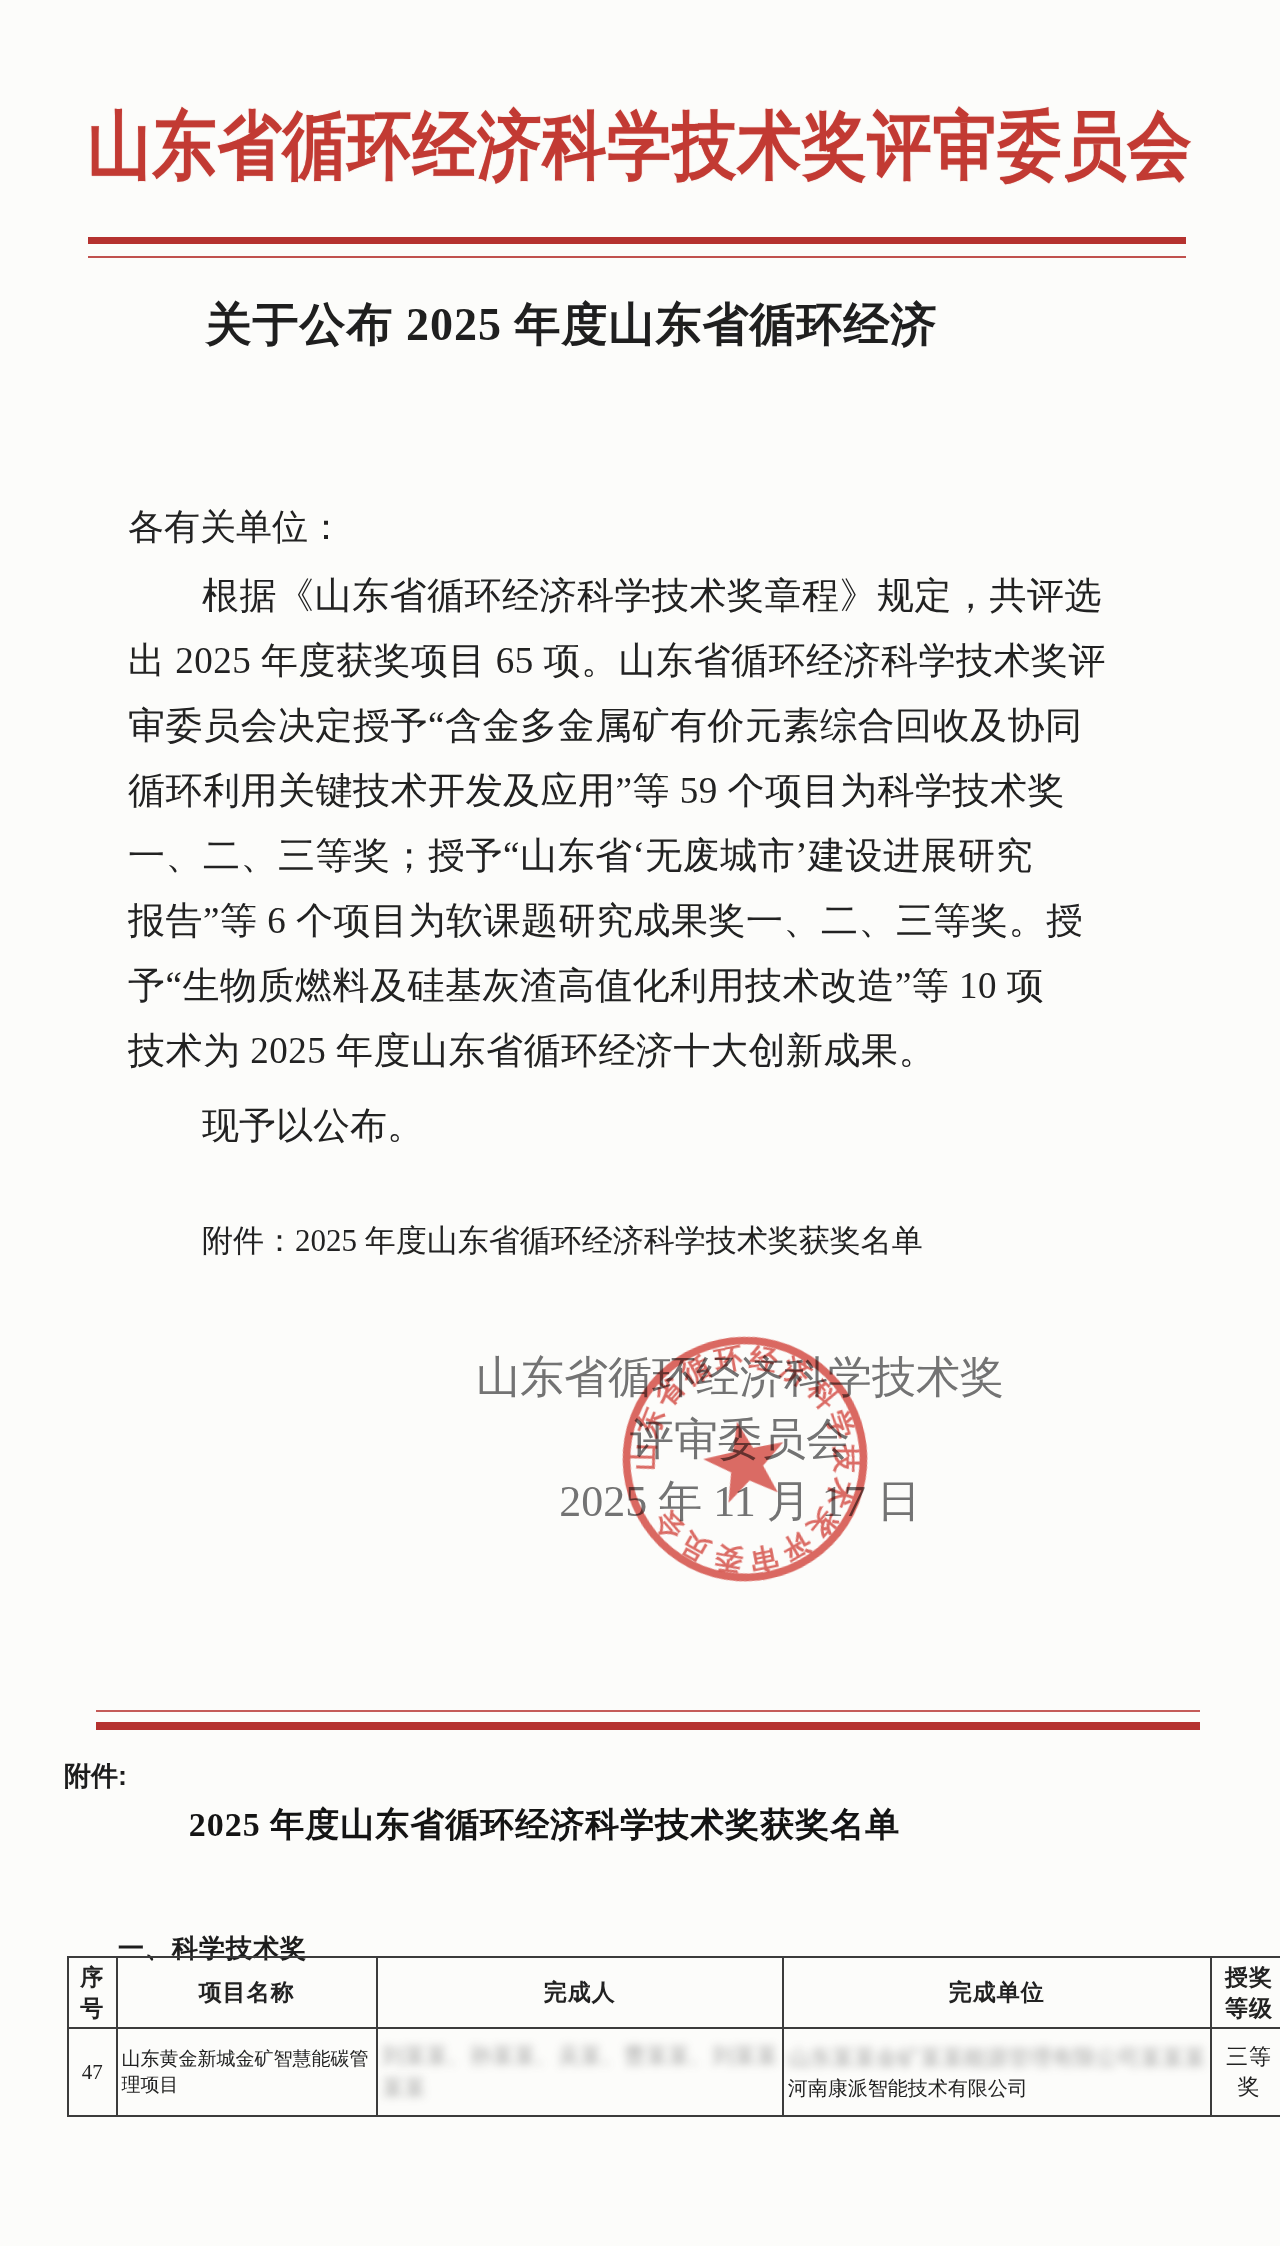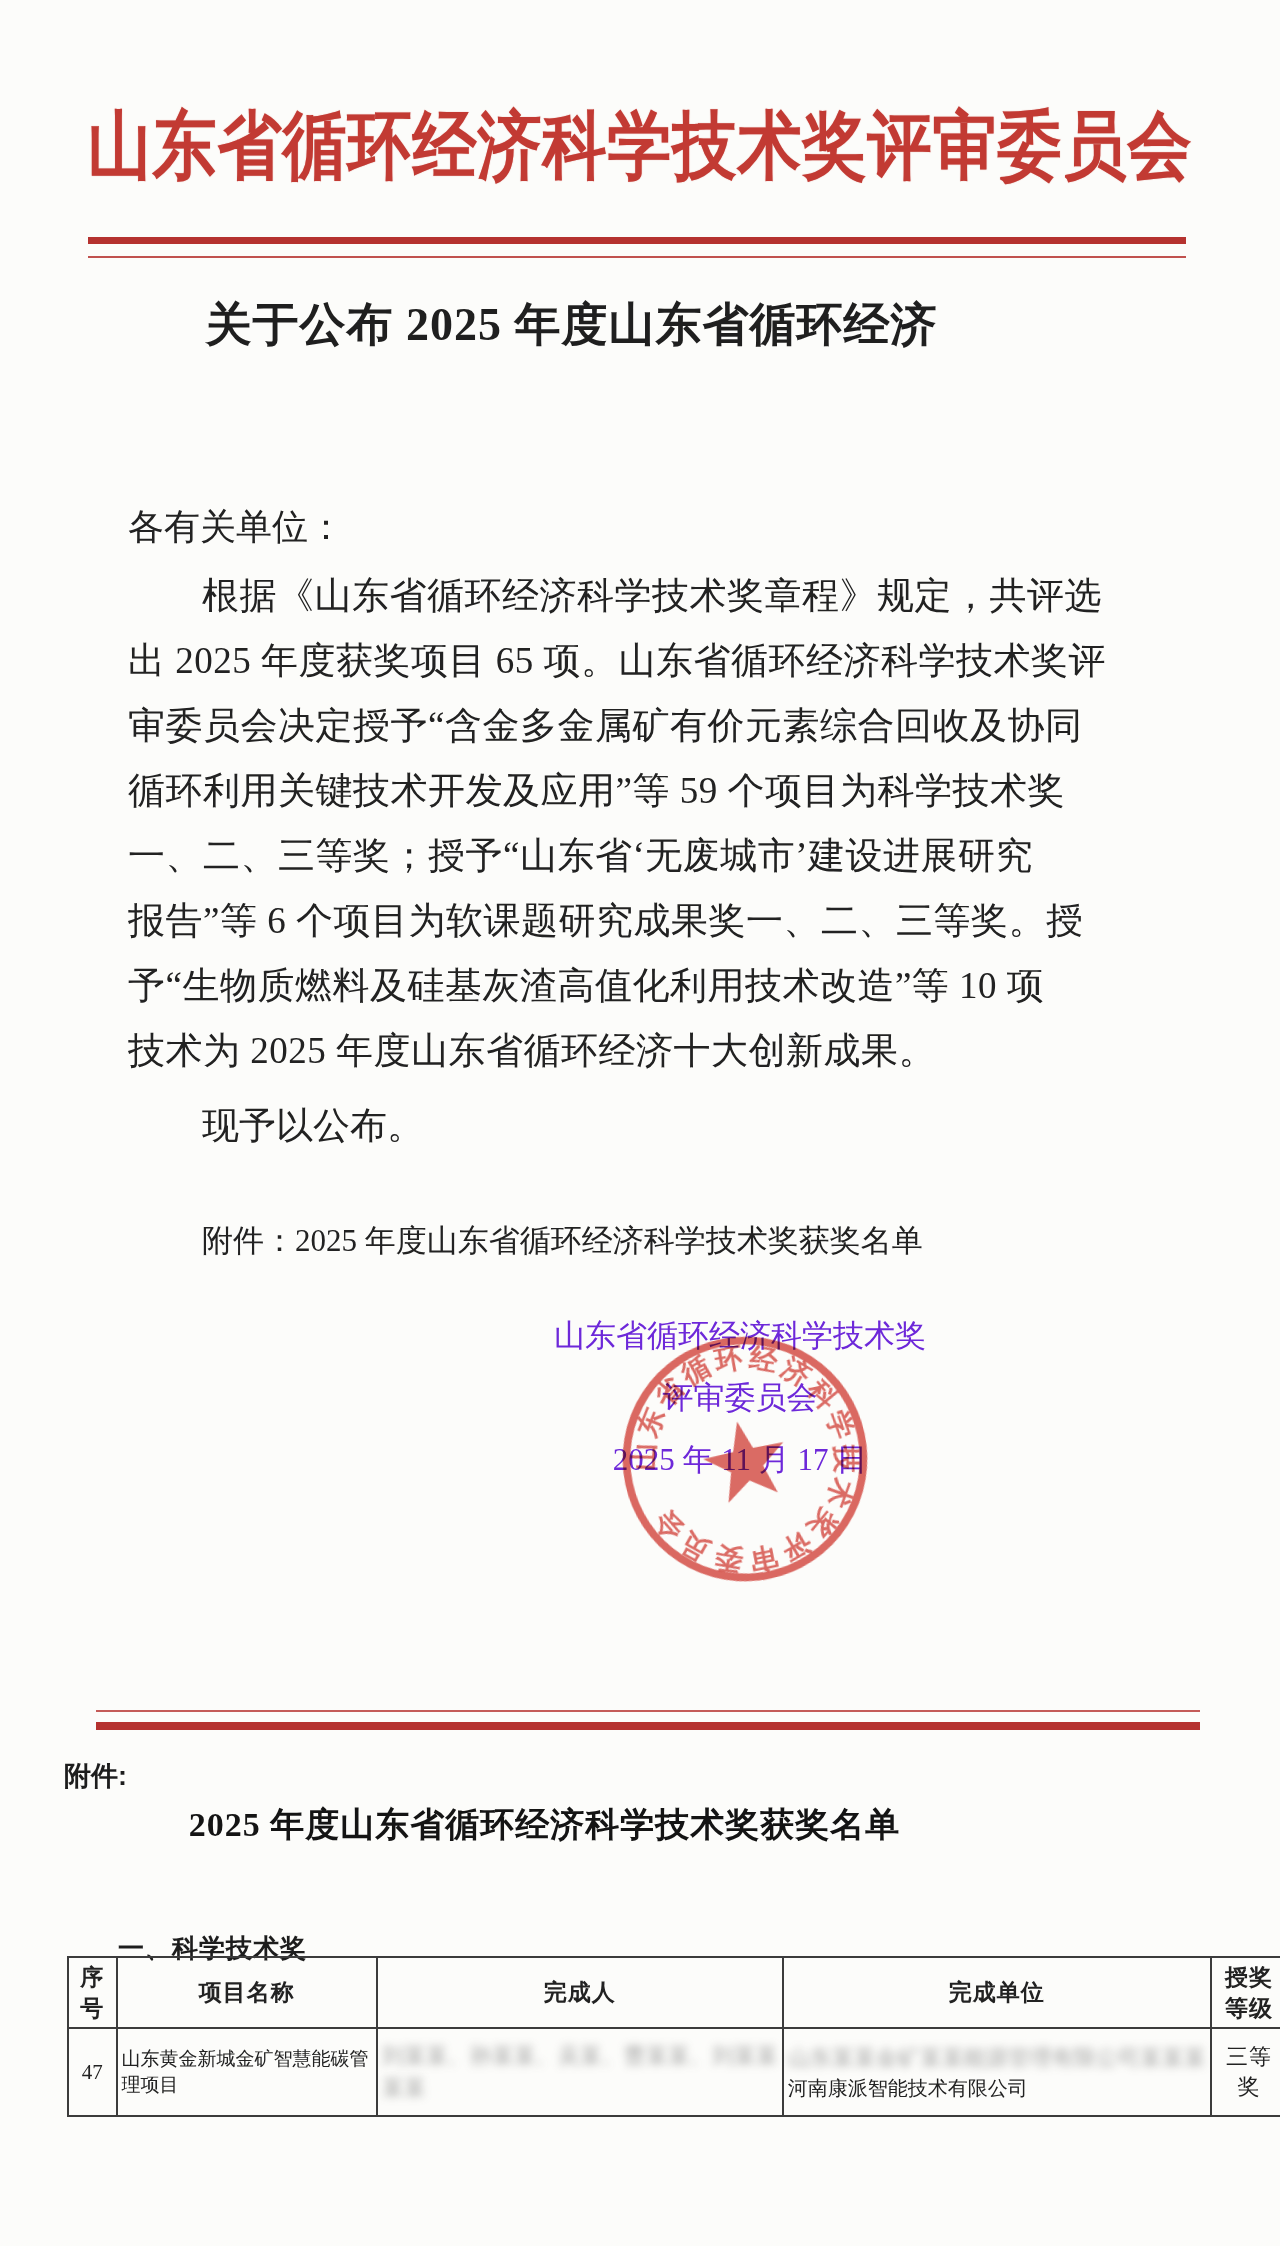--- a/index.html
+++ b/index.html
@@ -49,22 +49,22 @@
     position:absolute;top:1093px;left:128px;width:1040px;
     font-size:37px;line-height:65px;text-indent:74px;color:#222;
   }
   .attachment-ref{
     position:absolute;top:1208px;left:128px;width:1080px;
     font-size:31px;line-height:65px;text-indent:74px;color:#222;
     white-space:nowrap;
   }
   
   .signature{
-    position:absolute;top:1305px;left:390px;width:700px;
-    text-align:center;font-size:31px;line-height:62px;color:#6d28d9;
+    position:absolute;top:1347px;left:390px;width:700px;
+    text-align:center;font-size:44px;line-height:62px;color:#737373;
     white-space:nowrap;
   }
   
   .seal{
     position:absolute;left:616px;top:1330px;width:258px;height:258px;
     transform:rotate(-12deg);
     mix-blend-mode:multiply;
     opacity:.88;
     filter:blur(.4px);
   }

